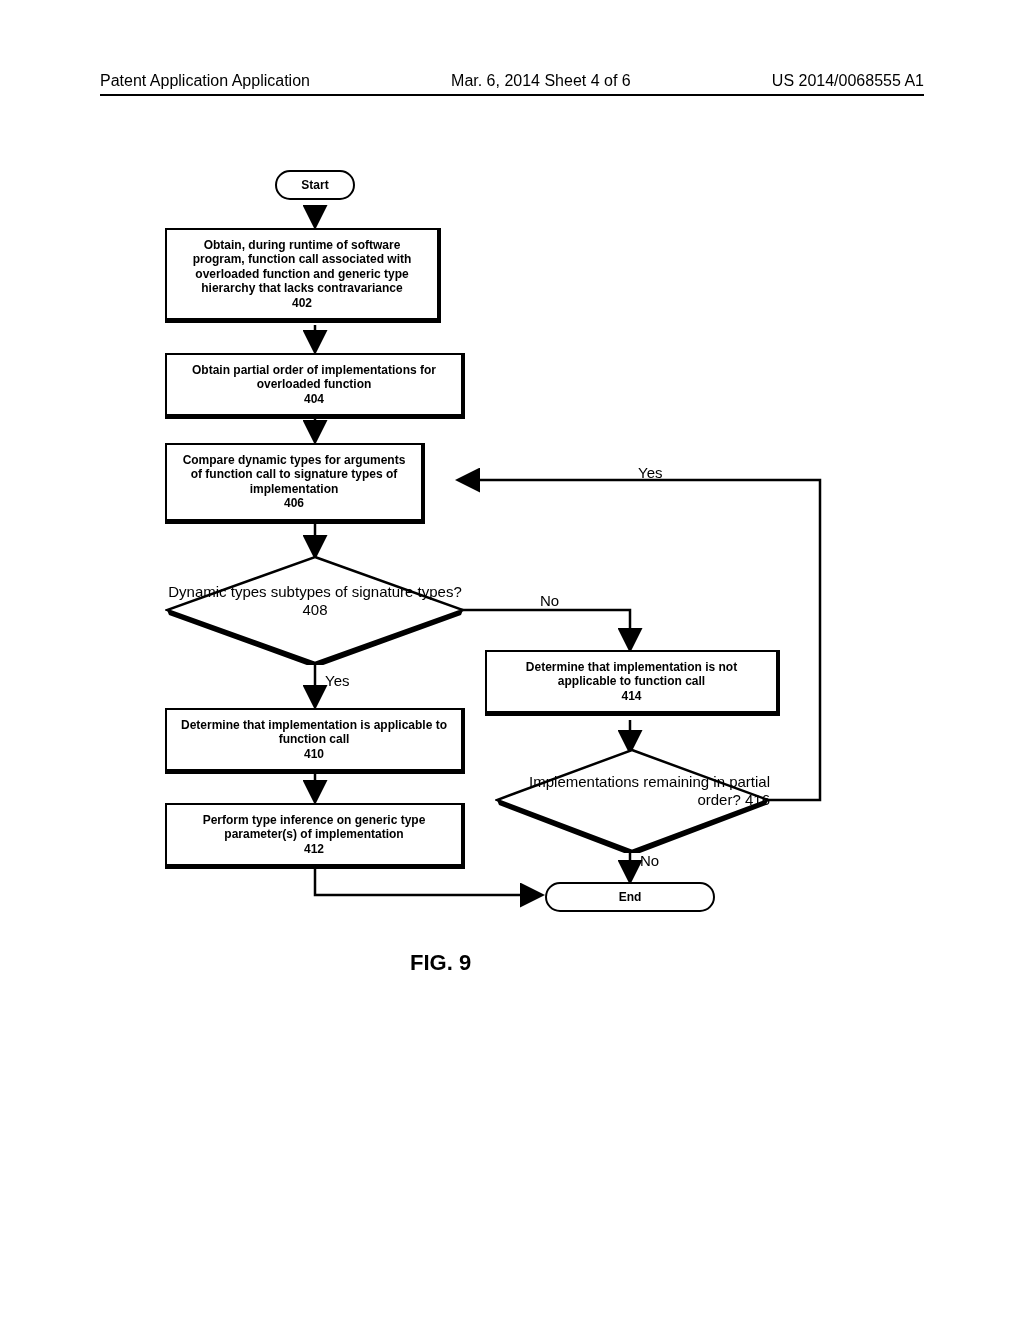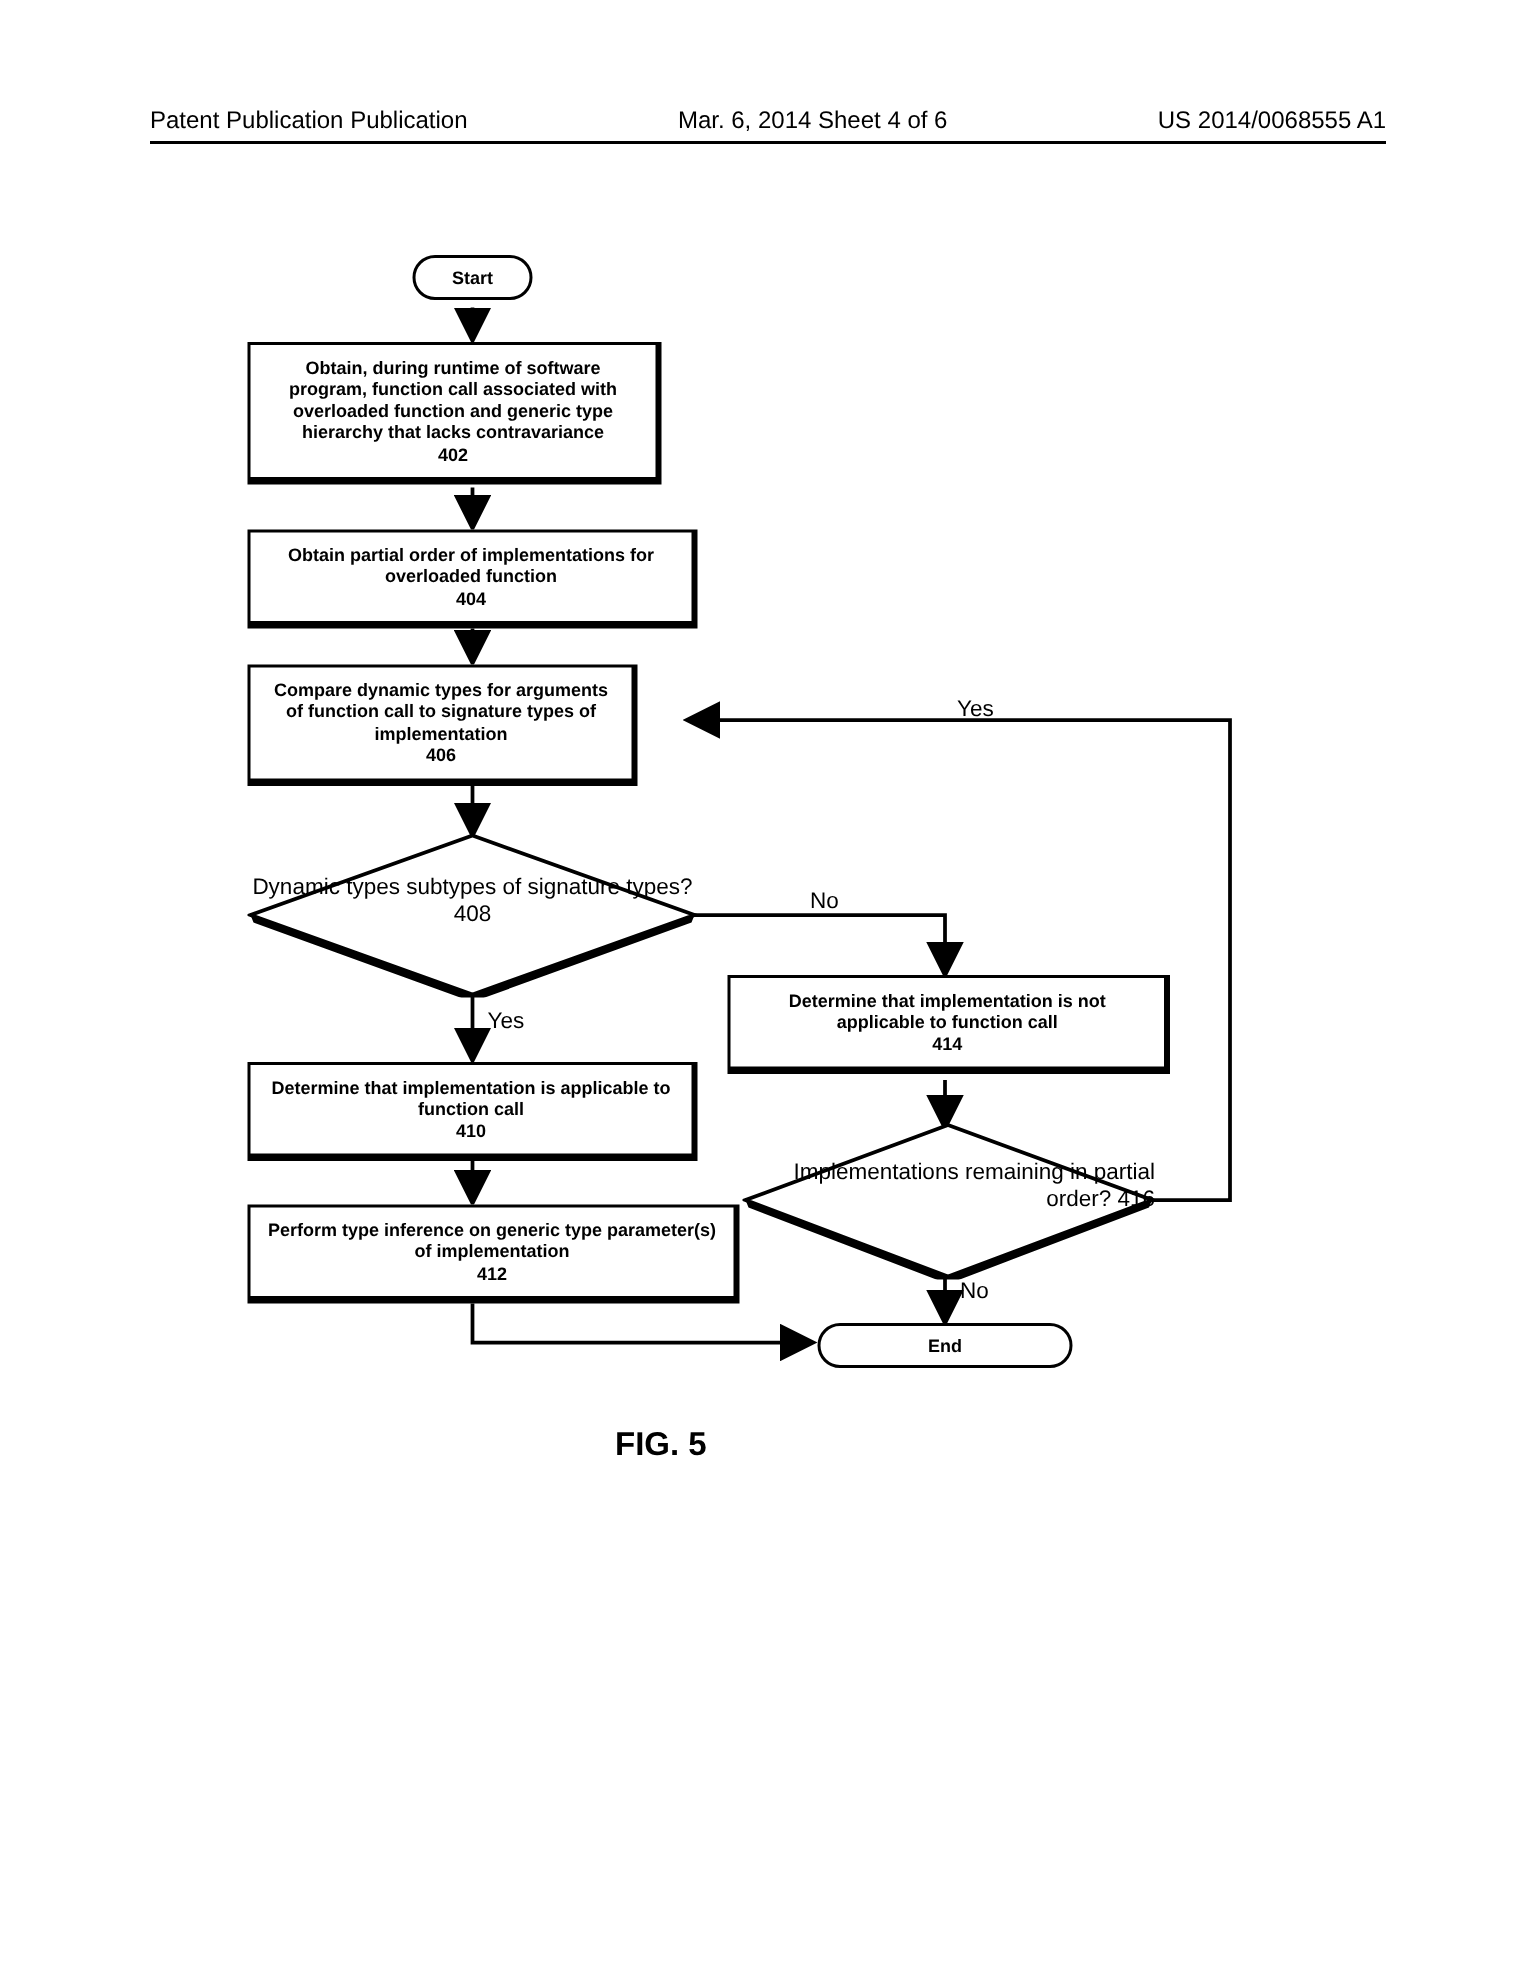--- a/index.html
+++ b/index.html
@@ -89,21 +89,21 @@
     top: 0; left: 0;
     width: 824px; height: 1000px;
     pointer-events: none;
   }
 </style>
 </head>
 <body>
 
 <div class="page">
   <div class="header">
-    <span class="left">Patent Publication Publication</span>
+    <span class="left">Patent Application Application</span>
     <span class="center">Mar. 6, 2014  Sheet 4 of 6</span>
     <span class="right">US 2014/0068555 A1</span>
   </div>
   <div class="header-rule"></div>
 
   <div class="diagram">
 
     <svg class="arrows">
       <defs>
         <marker id="ah" markerWidth="10" markerHeight="10" refX="8" refY="5" orient="auto">
@@ -164,21 +164,21 @@
 
     <div class="label" style="left:225px; top:522px;">Yes</div>
 
     <div class="label" style="left:440px; top:442px;">No</div>
 
     <div class="node process" style="left:65px; top:558px; width:300px;">
       <span style="white-space:pre-line;">Determine that implementation is applicable to function call
 410</span>
     </div>
 
-    <div class="node process" style="left:65px; top:653px; width:328px;">
+    <div class="node process" style="left:65px; top:653px; width:300px;">
       <span style="white-space:pre-line;">Perform type inference on generic type parameter(s) of implementation
 412</span>
     </div>
 
     <div class="node process" style="left:385px; top:500px; width:295px;">
       <span style="white-space:pre-line;">Determine that implementation is not applicable to function call
 414</span>
     </div>
 
     <div class="diamond-wrap" style="left:395px; top:598px; width:275px; height:105px;">
@@ -191,15 +191,15 @@
     </div>
 
     <div class="label" style="left:538px; top:314px;">Yes</div>
 
     <div class="label" style="left:540px; top:702px;">No</div>
 
     <div class="node terminator" style="left:445px; top:732px; width:170px;text-align:center;">
       <span>End</span>
     </div>
 
-    <div class="fig-label" style="left:310px; top:800px;">FIG. 5</div>
+    <div class="fig-label" style="left:310px; top:800px;">FIG. 9</div>
   </div>
 </div>
 
 </body></html>

